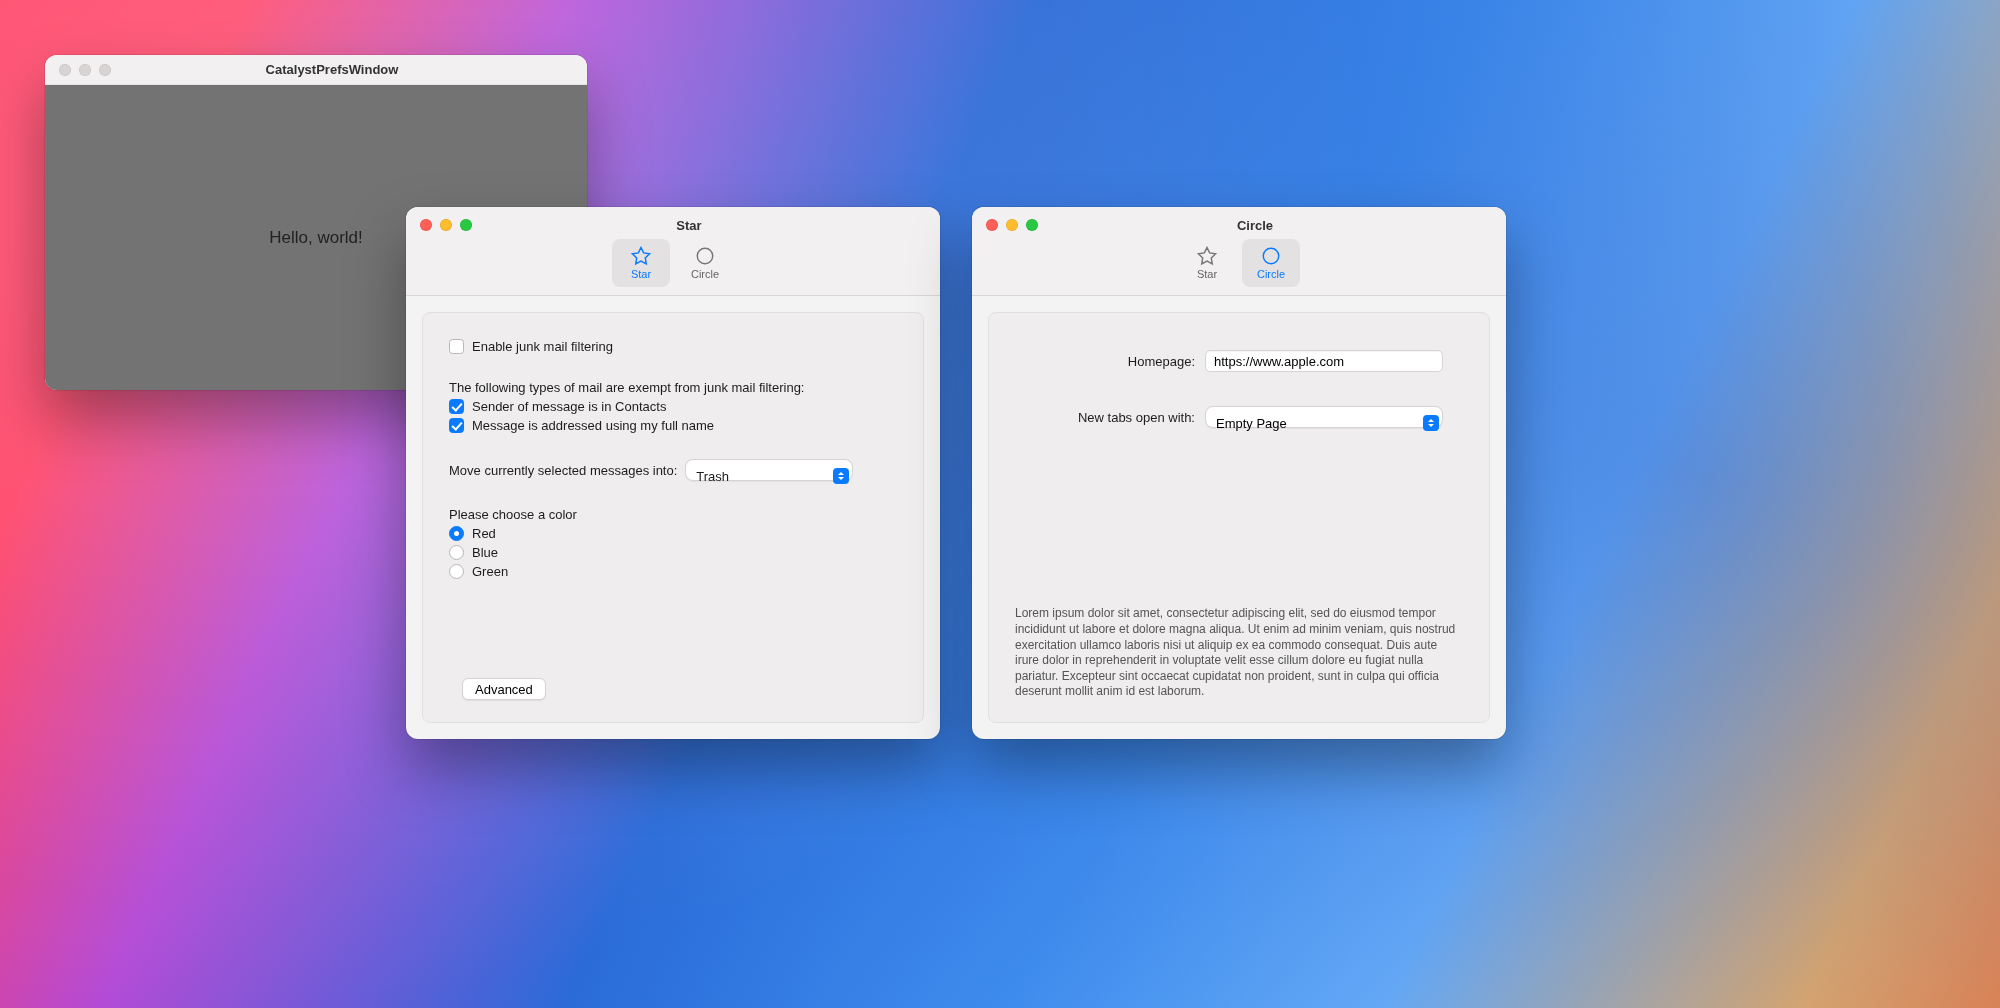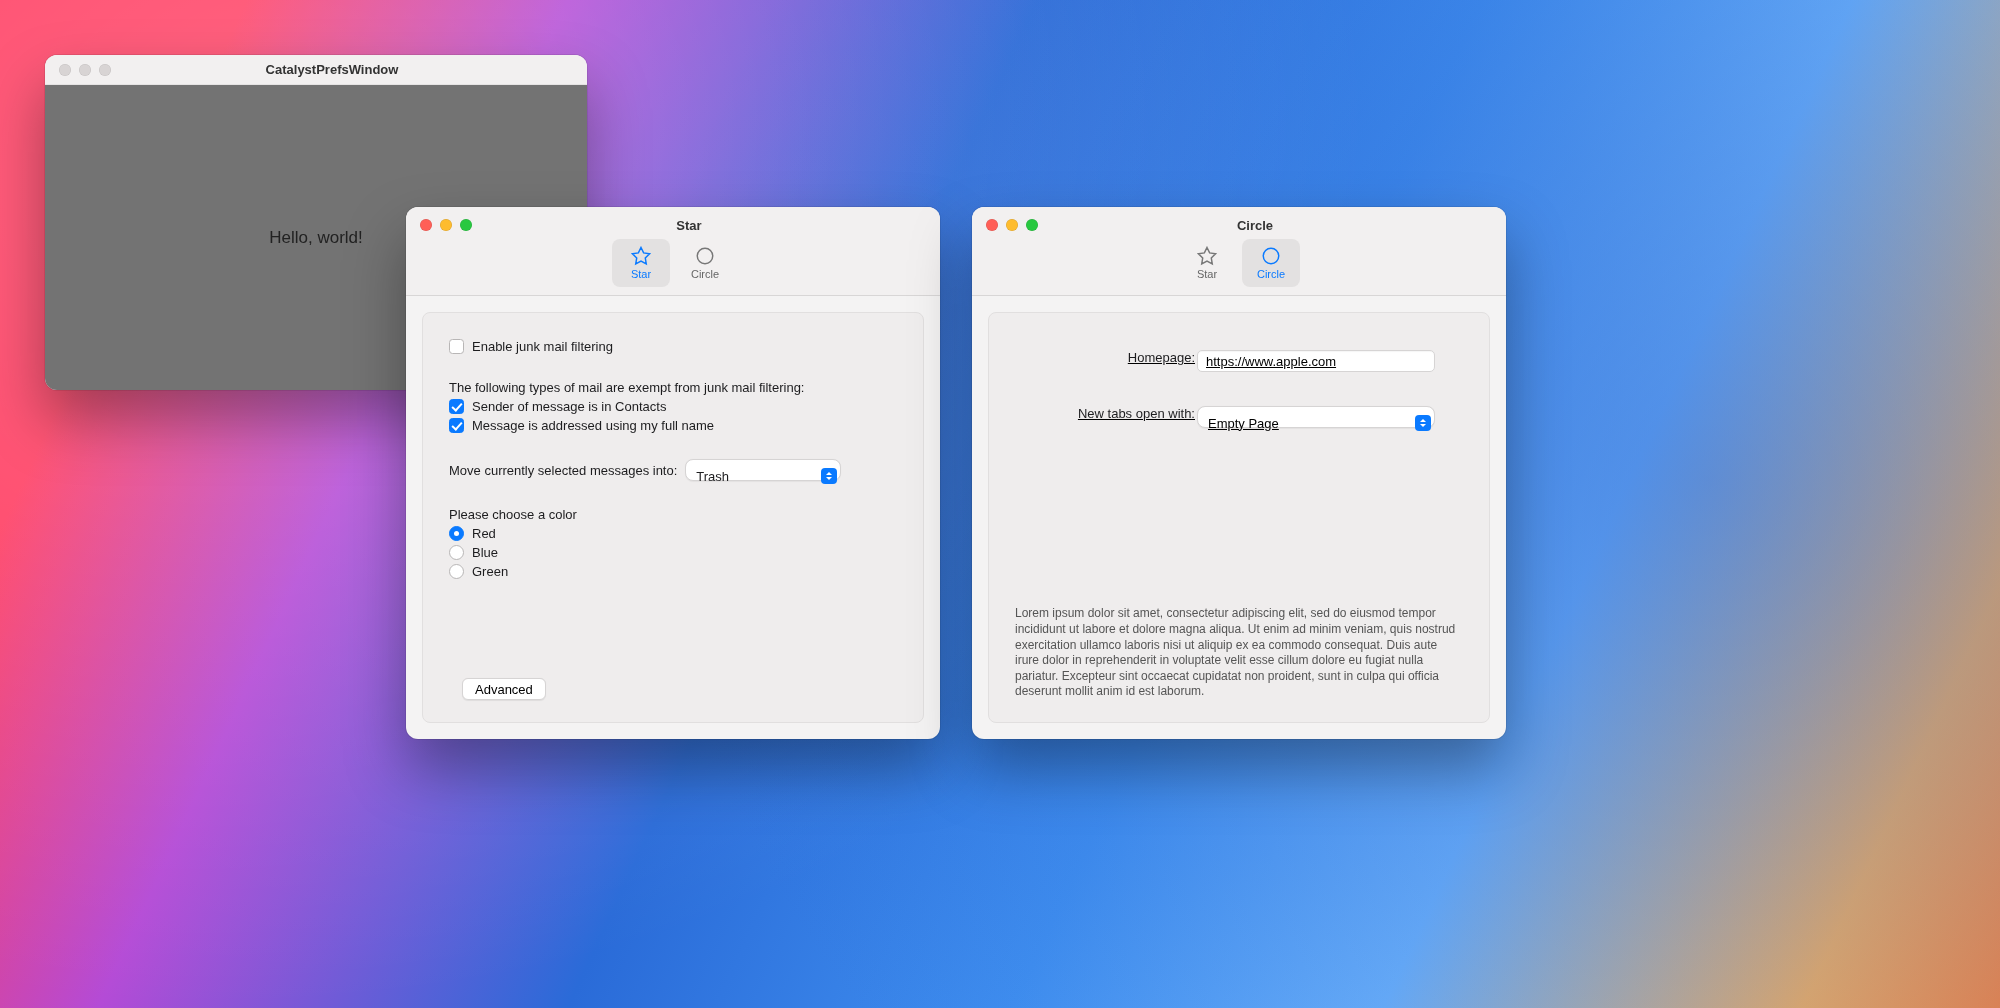--- a/index.html
+++ b/index.html
@@ -87,21 +87,21 @@
 
   .mac-select { display:inline-flex; align-items:center; height:22px; background:#fff; border:1px solid #d6d4d4; border-radius:8px; font-size:13px; padding:12px 3px 0 10px; gap:6px; box-shadow:0 0.5px 1px rgba(0,0,0,0.05);}
   .mac-select .stepper { width:16px; height:16px; border-radius:4px; background:#0a7aff; display:flex; flex-direction:column; align-items:center; justify-content:center;}
   .mac-select .stepper::before { content:""; width:0; height:0; border-left:3px solid transparent; border-right:3px solid transparent; border-bottom:3px solid #fff; margin-bottom:1px;}
   .mac-select .stepper::after  { content:""; width:0; height:0; border-left:3px solid transparent; border-right:3px solid transparent; border-top:3px solid #fff; margin-top:1px;}
 
   .mac-button { display:inline-flex; align-items:center; height:22px; padding:0 12px; font-size:13px; background:#fff; border:1px solid #d6d4d4; border-radius:6px; box-shadow:0 0.5px 1px rgba(0,0,0,0.07);}
 
   .mac-textfield { height:22px; background:#fff; border:1px solid #d6d4d4; border-radius:5px; padding:0 8px; font-size:13px; box-shadow:inset 0 1px 1px rgba(0,0,0,0.04); }
 
-  .form-row { display:flex; gap:2px; margin:5px 0;text-decoration:underline;}
+  .form-row { display:flex; align-items:center; gap:10px; margin:5px 0;}
   .form-label { width:180px; text-align:right; font-size:13px; color:#1d1d1f;}
   .lorem { font-size:12px; line-height:1.3; color:#555;margin-top:27px; }
 </style>
 </head>
 <body>
 
 <div class="bg-layer">
   <div class="swoop2"></div>
   <div class="swoop1"></div>
 </div>
@@ -155,21 +155,21 @@
         <input type="checkbox" class="mac" checked="" style="">
         <label>Sender of message is in Contacts</label>
       </div>
       <div class="row">
         <input type="checkbox" class="mac" checked="" style="">
         <label>Message is addressed using my full name</label>
       </div>
       <div class="section-gap"></div>
       <div class="row" style="gap:8px;">
         <span>Move currently selected messages into:</span>
-        <div class="mac-select" style="width:156px;">
+        <div class="mac-select" style="width:168px;">
           <span style="flex:1;">Trash</span>
           <span class="stepper"></span>
         </div>
       </div>
       <div class="section-gap"></div>
       <div class="row">Please choose a color</div>
       <div class="row">
         <input type="radio" class="mac" name="col" checked="" style="">
         <label>Red</label>
       </div>

